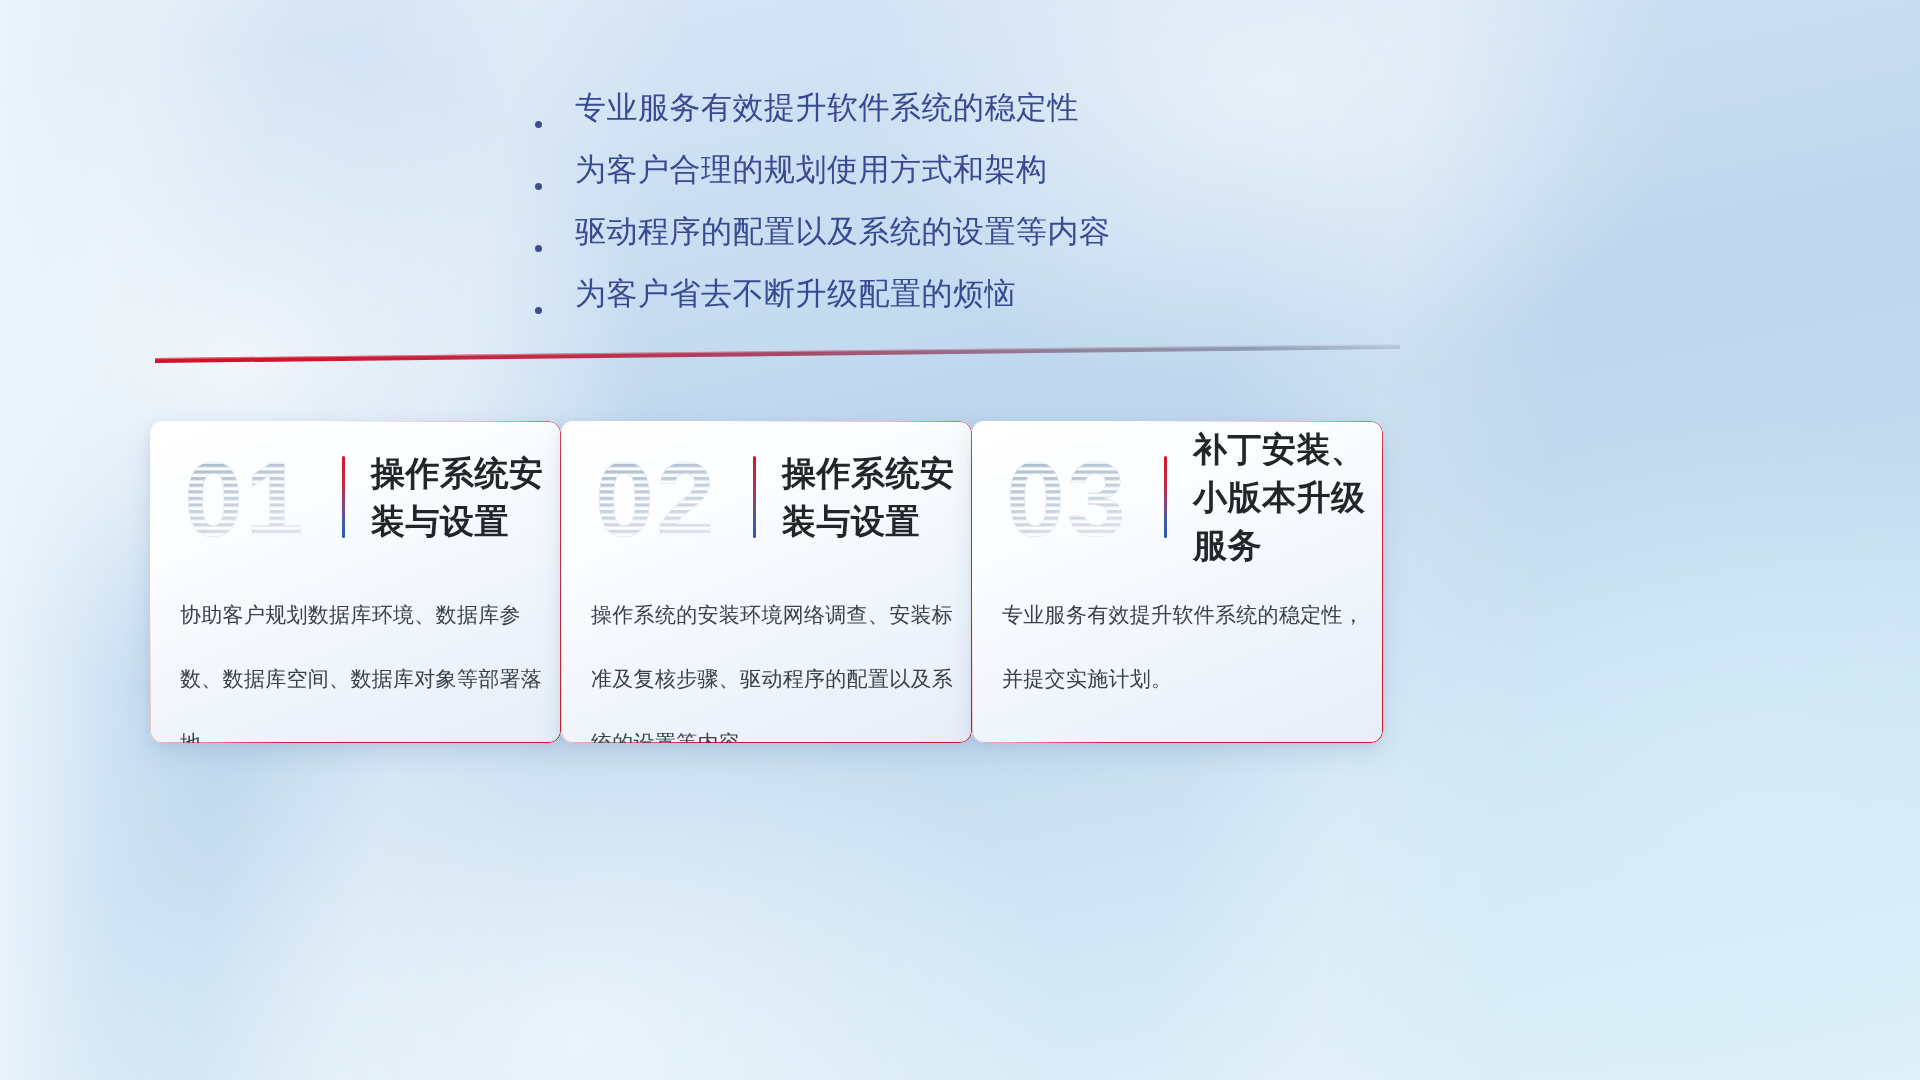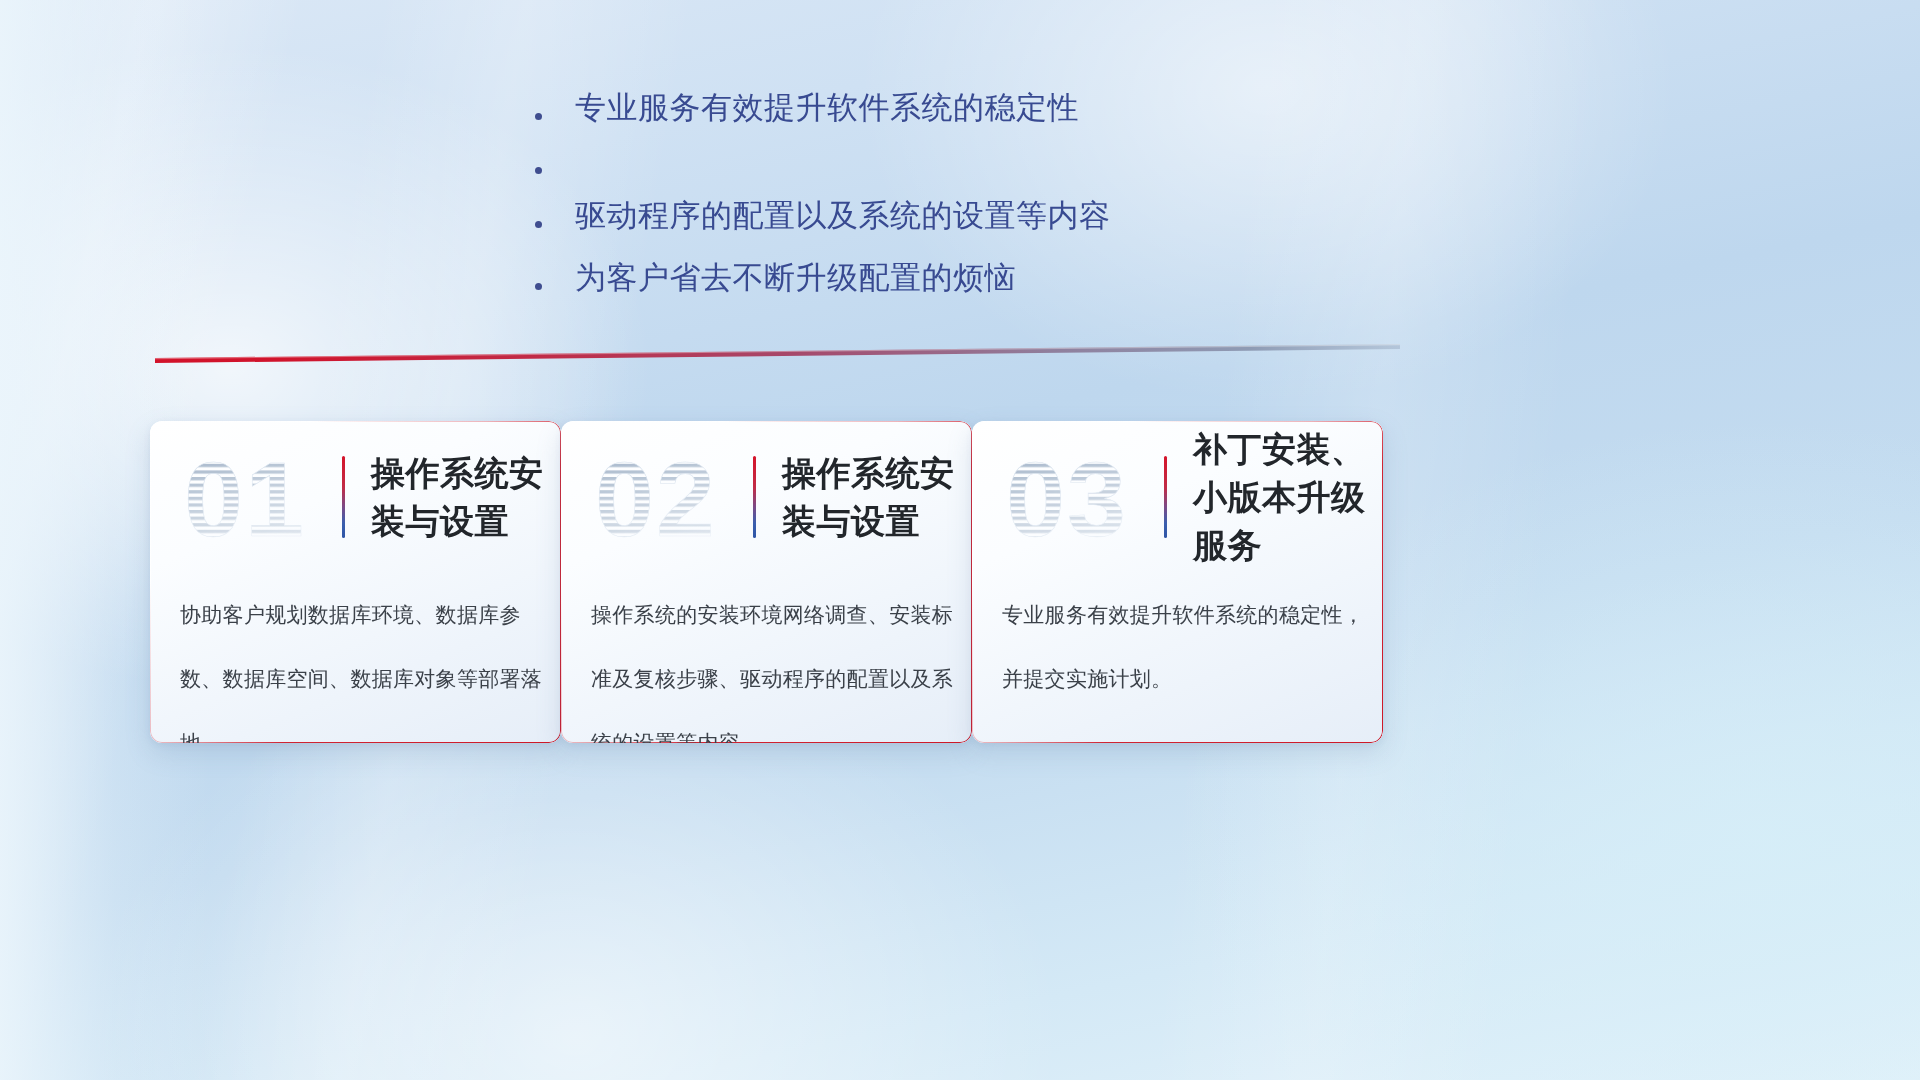--- a/index.html
+++ b/index.html
@@ -48,21 +48,21 @@
   
   .bullets {
     position: absolute;
     left: 535px;
     top: 88px;
     width: 760px;
     z-index: 3;
   }
   .bullet-row {
     display: flex;
-    align-items: center;
+    align-items: flex-end;
     margin-bottom: 22px;
   }
   .bullet-dot {
     width: 7px;
     height: 7px;
     border-radius: 50%;
     background: #3f4d8f;
     margin-top: 17px;
     margin-right: 33px;
     flex: 0 0 auto;
@@ -178,20 +178,21 @@
 
   <div class="bullets">
 
     <div class="bullet-row">
       <span class="bullet-dot"></span>
       <span class="bullet-text">专业服务有效提升软件系统的稳定性</span>
     </div>
 
     <div class="bullet-row">
       <span class="bullet-dot"></span>
+      <span class="bullet-text">为客户合理的规划使用方式和架构</span>
     </div>
 
     <div class="bullet-row">
       <span class="bullet-dot"></span>
       <span class="bullet-text">驱动程序的配置以及系统的设置等内容</span>
     </div>
 
     <div class="bullet-row">
       <span class="bullet-dot"></span>
       <span class="bullet-text">为客户省去不断升级配置的烦恼</span>

